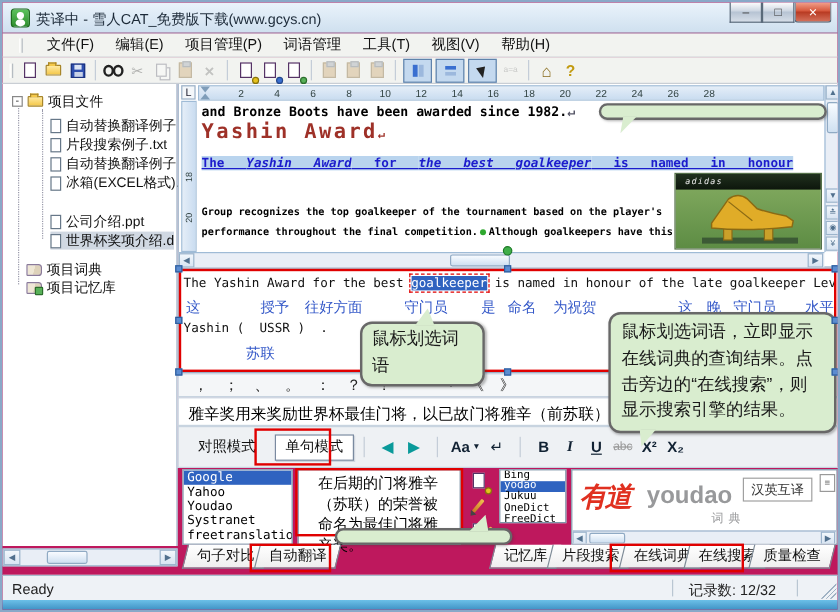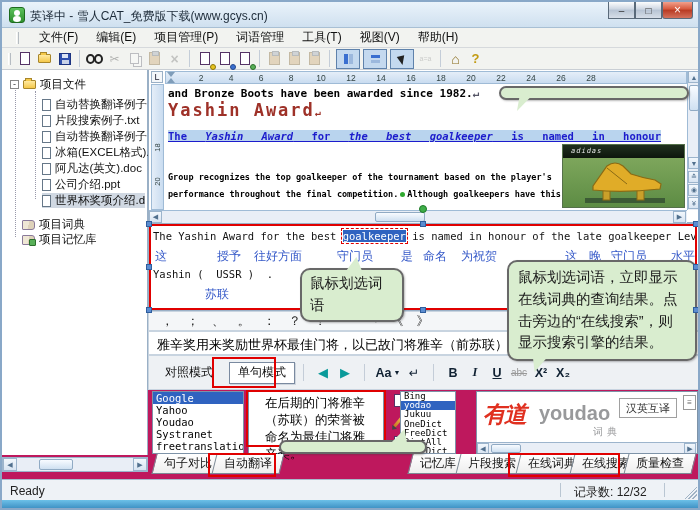--- a/index.html
+++ b/index.html
@@ -222,24 +222,20 @@
         <span>片段搜索例子.txt</span>
       </div>
     <div class="ti" style="left:40px;top:60px">
         <span class="treedoc"></span>
         <span>自动替换翻译例子</span>
       </div>
     <div class="ti" style="left:40px;top:76px">
         <span class="treedoc"></span>
         <span>冰箱(EXCEL格式).</span>
       </div>
-    <div class="ti" style="left:40px;top:92px">
-        <span class="treedoc"></span>
-        <span>阿凡达(英文).doc</span>
-      </div>
     <div class="ti" style="left:40px;top:108px">
         <span class="treedoc"></span>
         <span>公司介绍.ppt</span>
       </div>
     <div class="ti selrow" style="left:40px;top:124px">
         <span class="treedoc"></span>
         <span>世界杯奖项介绍.d</span>
       </div>
     <div class="ti" style="left:20px;top:148px">
         <span class="icbook"></span>
@@ -381,21 +377,21 @@
       </span>
     <span class="ic" style="position:absolute;left:0;top:21px">
         <span class="pencil"></span>
       </span>
     <span class="ic" style="position:absolute;left:0;top:42px">
         <span class="icdoc"></span>
         <span style="position:absolute;right:0;bottom:0" class="pencil"></span>
       </span>
   </div>
 
-  <div class="lst mono" style="left:398px;top:389px;width:56px;height:63px;font-size:9px;line-height:9.2px">
+  <div class="lst mono" style="left:414px;top:389px;width:56px;height:45px;font-size:9px;line-height:9.2px">
     <div class="lrow">Bing</div>
     <div class="lrow lsel">yodao</div>
     <div class="lrow">Jukuu</div>
     <div class="lrow">OneDict</div>
     <div class="lrow">FreeDict</div>
     <div class="lrow">DictAll</div>
     <div class="lrow">FastDict</div>
 
   </div>
 

